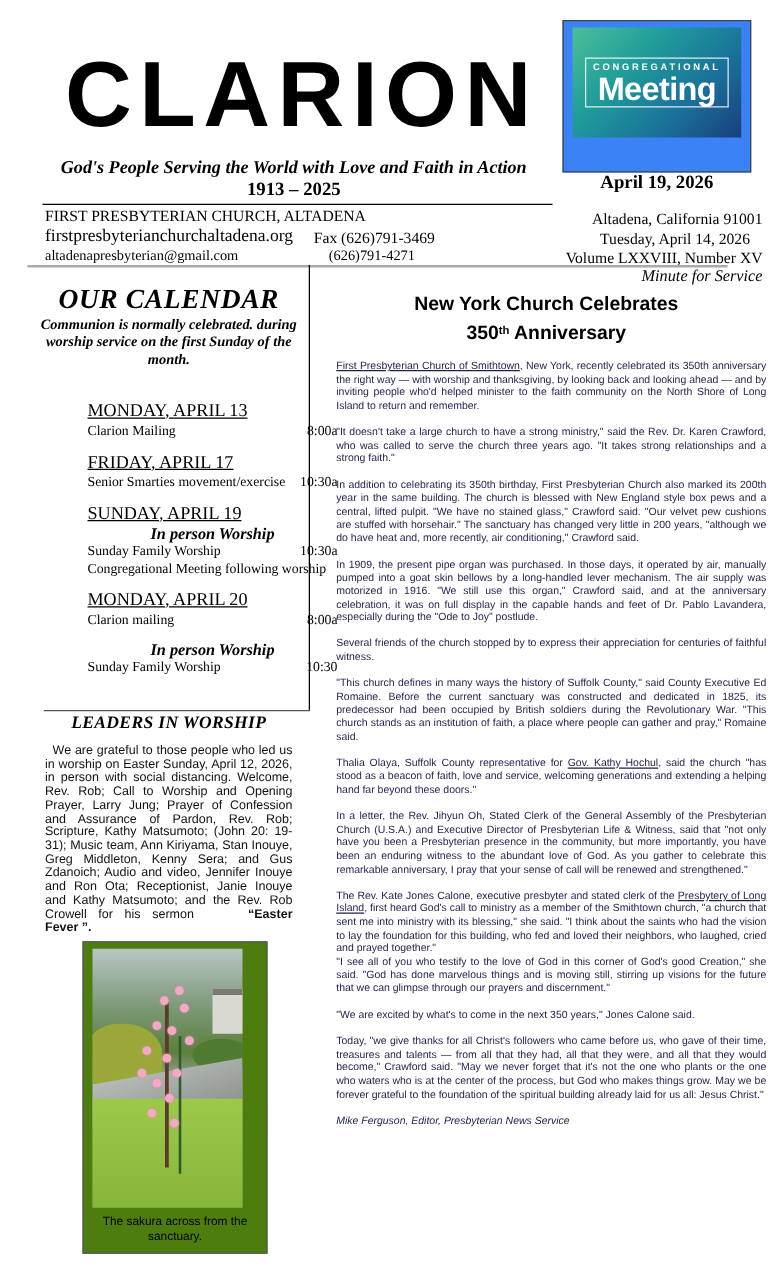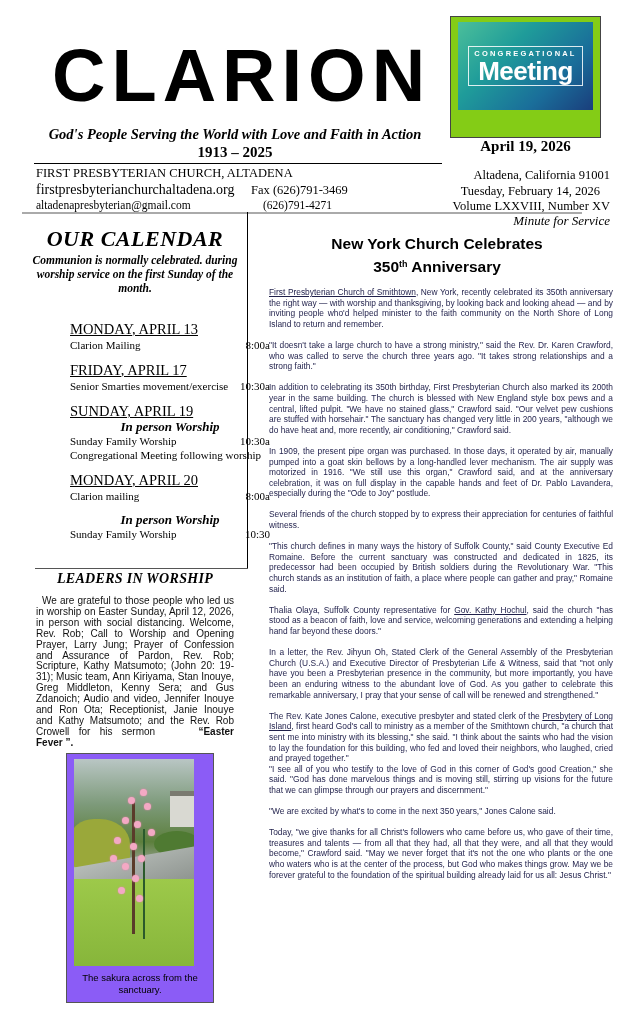--- a/index.html
+++ b/index.html
@@ -35,21 +35,21 @@
 
   .city     { left: 440px; top: 168px; width: 170px; text-align: right; font-size: 12.5px; }
   .pubdate  { left: 430px; top: 184px; width: 170px; text-align: right; font-size: 12.5px; }
   .volume   { left: 420px; top: 199px; width: 190px; text-align: right; font-size: 12.5px; }
   .rule-mid { left: 22px; top: 212px; width: 560px; height: 2px; background: #aaa; }
   .minute   { left: 440px; top: 213px; width: 170px; text-align: right; font-size: 13px; font-style: italic; }
 
   
   .promo-box {
     left: 450px; top: 16px; width: 151px; height: 122px;
-    border: 1px solid #444; background: #84cc16;
+    border: 1px solid #444; background: #3b82f6;
   }
   .promo-image {
     position: absolute; left: 7px; top: 5px; width: 135px; height: 88px;
     background: linear-gradient(135deg, #4bbf9a 0%, #1f9c9a 35%, #1a6e9a 70%, #1a3e7c 100%);
     display: flex; align-items: center; justify-content: center;
   }
   .promo-frame {
     border: 1px solid rgba(255,255,255,0.85);
     padding: 2px 5px 1px 5px; text-align: center; color: #fff;
     font-family: "Liberation Sans", sans-serif;
@@ -91,21 +91,21 @@
   .leaders-body {
     left: 36px; top: 596px; width: 198px;
     font-family: "Liberation Sans", sans-serif; font-size: 10px; line-height: 10.9px;
     text-align: justify; color: #111;
   }
   .leaders-body b { font-weight: bold; margin-left: 34px; }
 
   
   .photo-box {
     left: 66px; top: 753px; width: 148px; height: 250px;
-    border: 1px solid #555; background: #8b5cf6;
+    border: 1px solid #555; background: #4d7c0f;
   }
   .photo {
     position: absolute; left: 7px; top: 5px; width: 120px; height: 207px; overflow: hidden;
     background: linear-gradient(180deg, #b9c6c4 0%, #7d9a7a 22%, #5c7f3c 40%, #a0a8a0 52%, #98c254 62%, #8fbf3f 100%);
   }
   .photo .bush { position: absolute; left: -4px; top: 60px; width: 60px; height: 50px; border-radius: 40% 50% 20% 20%; background: #9aa83a; }
   .photo .bush2 { position: absolute; left: 80px; top: 72px; width: 46px; height: 26px; border-radius: 50%; background: #4f7a32; }
   .photo .house { position: absolute; left: 96px; top: 32px; width: 26px; height: 36px; background: #d9d9d2; border-top: 5px solid #7a7a70; }
   .photo .path { position: absolute; left: 0; top: 98px; width: 120px; height: 34px; background: linear-gradient(170deg, #b6bcb8, #8e948f); transform: skewY(-10deg); }
   .photo .lawn { position: absolute; left: 0; top: 120px; width: 120px; height: 90px; background: linear-gradient(180deg, #9dc94a, #86b53a); }
@@ -141,21 +141,21 @@
 <div class="abs years">1913 – 2025</div>
 <div class="abs rule-top"></div>
 
 <div class="abs org-name">FIRST PRESBYTERIAN CHURCH, ALTADENA</div>
 <div class="abs website">firstpresbyterianchurchaltadena.org</div>
 <div class="abs fax">Fax (626)791-3469</div>
 <div class="abs email">altadenapresbyterian@gmail.com</div>
 <div class="abs phone">(626)791-4271</div>
 
 <div class="abs city">Altadena, California 91001</div>
-<div class="abs pubdate">Tuesday, February 14, 2026</div>
+<div class="abs pubdate">Tuesday, April 14, 2026</div>
 <div class="abs volume">Volume LXXVIII, Number XV</div>
 <div class="abs rule-mid"></div>
 <div class="abs minute">Minute for Service</div>
 
 <div class="abs promo-box">
   <div class="promo-image">
     <div class="promo-frame">
       <span class="promo-small">CONGREGATIONAL</span>
       <span class="promo-big">Meeting</span>
     </div>
@@ -252,13 +252,14 @@
   <p>In addition to celebrating its 350th birthday, First Presbyterian Church also marked its 200th year in the same building. The church is blessed with New England style box pews and a central, lifted pulpit. "We have no stained glass," Crawford said. "Our velvet pew cushions are stuffed with horsehair." The sanctuary has changed very little in 200 years, "although we do have heat and, more recently, air conditioning," Crawford said.</p>
   <p>In 1909, the present pipe organ was purchased. In those days, it operated by air, manually pumped into a goat skin bellows by a long-handled lever mechanism. The air supply was motorized in 1916. "We still use this organ," Crawford said, and at the anniversary celebration, it was on full display in the capable hands and feet of Dr. Pablo Lavandera, especially during the "Ode to Joy" postlude.</p>
   <p>Several friends of the church stopped by to express their appreciation for centuries of faithful witness.</p>
   <p>"This church defines in many ways the history of Suffolk County," said County Executive Ed Romaine. Before the current sanctuary was constructed and dedicated in 1825, its predecessor had been occupied by British soldiers during the Revolutionary War. "This church stands as an institution of faith, a place where people can gather and pray," Romaine said.</p>
   <p><span>Thalia Olaya, Suffolk County representative for </span><span class="link">Gov. Kathy Hochul</span><span>, said the church "has stood as a beacon of faith, love and service, welcoming generations and extending a helping hand far beyond these doors."</span></p>
   <p>In a letter, the Rev. Jihyun Oh, Stated Clerk of the General Assembly of the Presbyterian Church (U.S.A.) and Executive Director of Presbyterian Life &amp; Witness, said that "not only have you been a Presbyterian presence in the community, but more importantly, you have been an enduring witness to the abundant love of God. As you gather to celebrate this remarkable anniversary, I pray that your sense of call will be renewed and strengthened."</p>
   <p class="tight"><span>The Rev. Kate Jones Calone, executive presbyter and stated clerk of the </span><span class="link">Presbytery of Long Island</span><span>, first heard God's call to ministry as a member of the Smithtown church, "a church that sent me into ministry with its blessing," she said. "I think about the saints who had the vision to lay the foundation for this building, who fed and loved their neighbors, who laughed, cried and prayed together."</span></p>
   <p>"I see all of you who testify to the love of God in this corner of God's good Creation," she said. "God has done marvelous things and is moving still, stirring up visions for the future that we can glimpse through our prayers and discernment."</p>
   <p>"We are excited by what's to come in the next 350 years," Jones Calone said.</p>
   <p>Today, "we give thanks for all Christ's followers who came before us, who gave of their time, treasures and talents — from all that they had, all that they were, and all that they would become," Crawford said. "May we never forget that it's not the one who plants or the one who waters who is at the center of the process, but God who makes things grow. May we be forever grateful to the foundation of the spiritual building already laid for us all: Jesus Christ."</p>
+  <p class="byline">Mike Ferguson, Editor, Presbyterian News Service</p>
 </div>
 
 </body></html>

